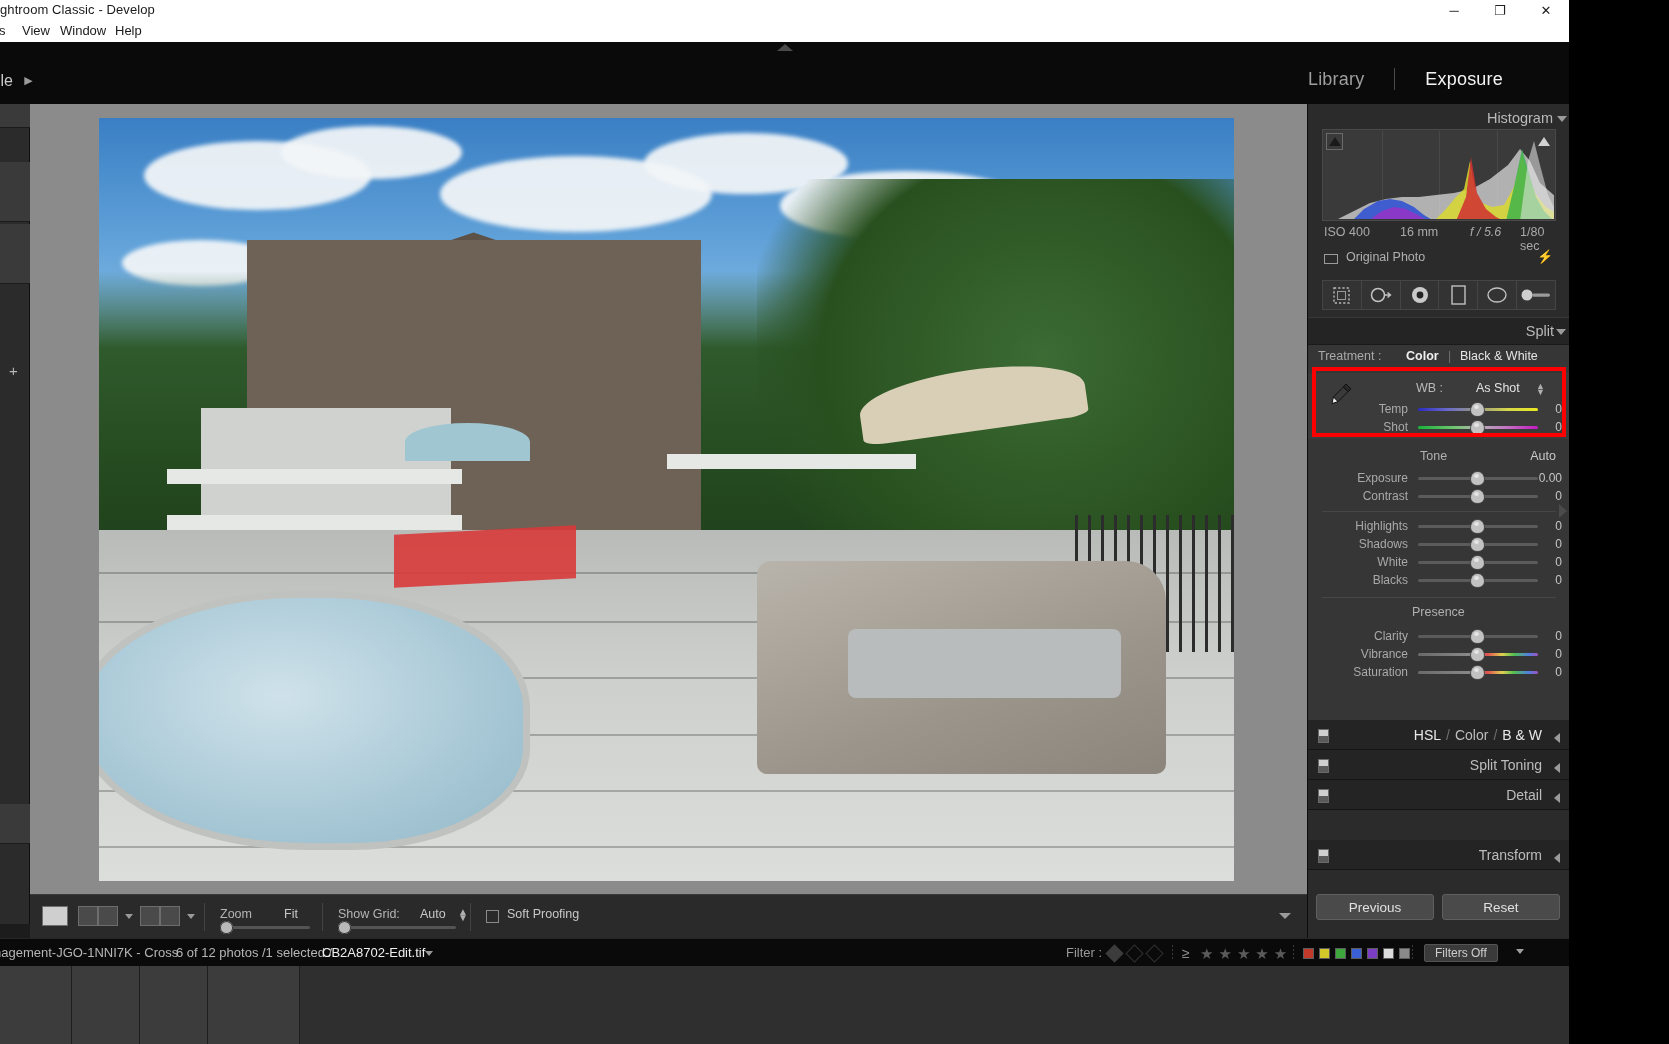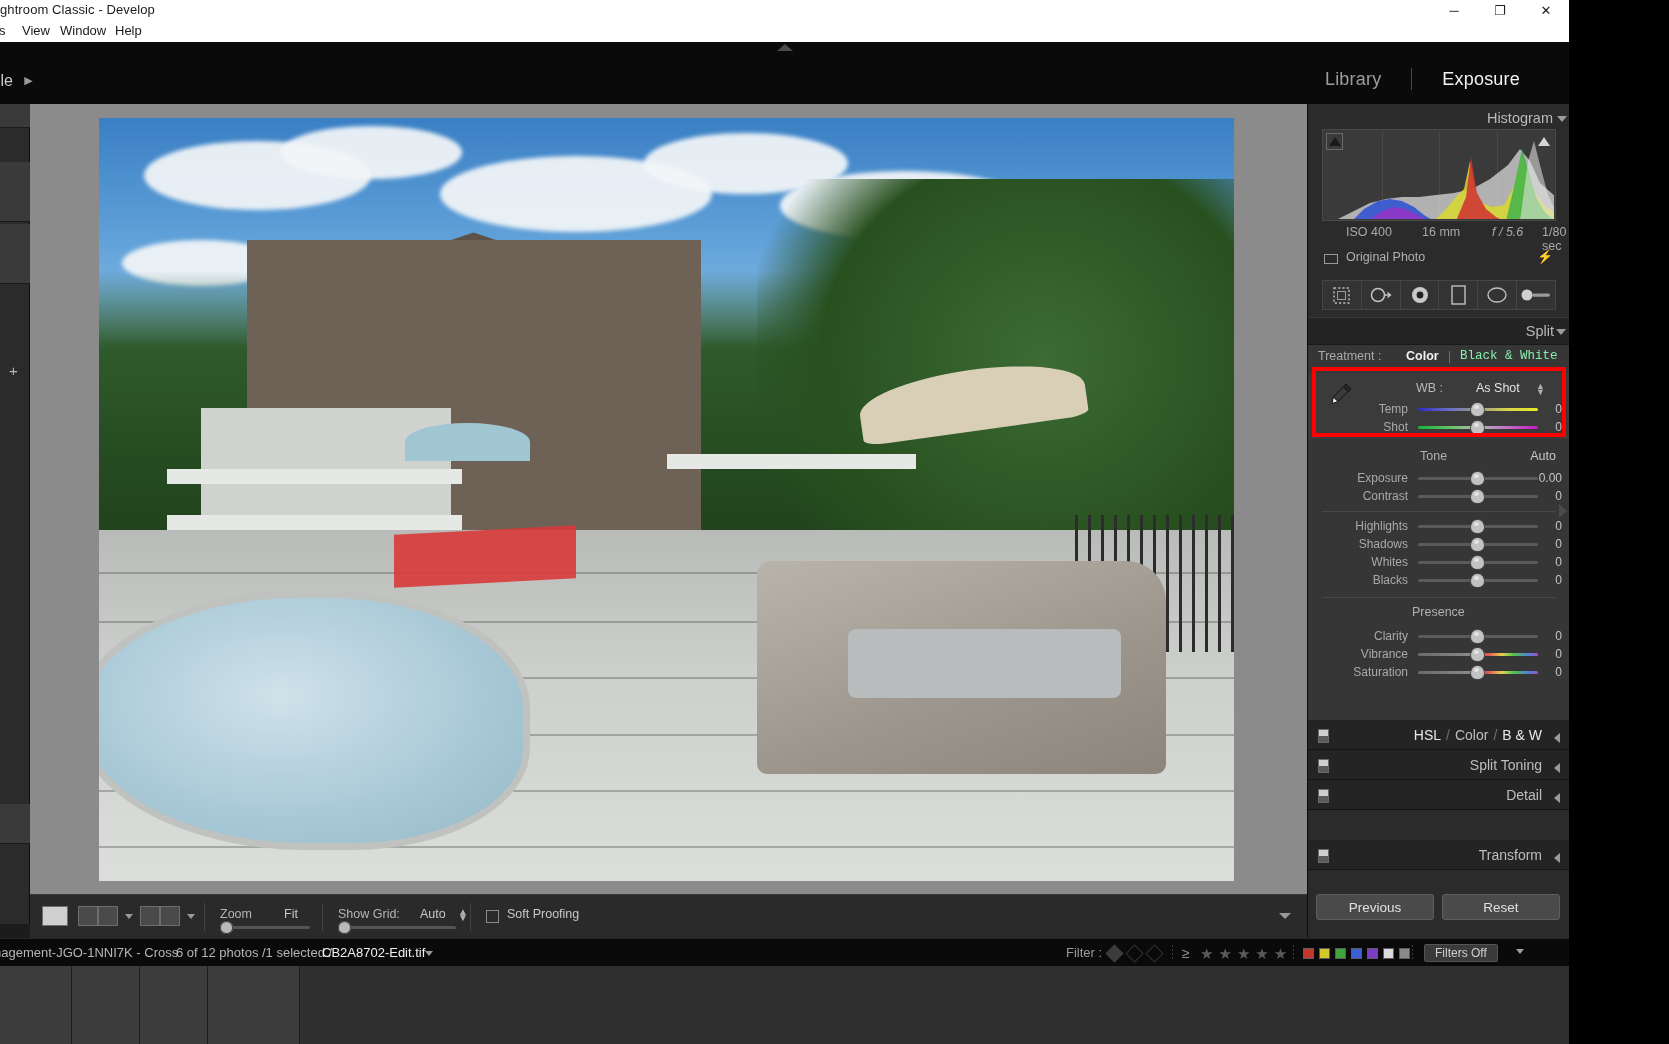--- a/index.html
+++ b/index.html
@@ -28,21 +28,21 @@
   .menubar { position:absolute; left:0; top:20px; width:1569px; height:22px; background:#fff; }
   .menubar .mi { position:absolute; top:3px; font-size:13px; color:#1a1a1a; }
 
   
   .topbar { position:absolute; left:0; top:42px; width:1569px; height:62px; background:#0a0a0a; }
   .topgrip { position:absolute; left:50%; top:2px; transform:translateX(-50%);
              width:0;height:0;border-left:8px solid transparent;border-right:8px solid transparent;
              border-bottom:7px solid #4b4b4b; }
   .identity { position:absolute; left:-52px; top:30px; font-size:16px; color:#c9c9c9; }
   .ident-arrow { display:inline-block; margin-left:7px; font-size:11px; color:#9a9a9a; vertical-align:2px;}
-  .modules { position:absolute; right:35px; top:26px; display:flex; align-items:center; gap:16px; }
+  .modules { position:absolute; right:52px; top:26px; display:flex; align-items:center; gap:16px; }
   .module { font-size:18px; color:#9e9e9e; padding:0 14px; letter-spacing:.2px; }
   .module.active { color:#f2f2f2; }
   .modsep { width:1px; height:22px; background:#4a4a4a; }
 
   
   .leftrail { position:absolute; left:0; top:104px; width:30px; height:820px; background:#2b2b2b;
               border-right:1px solid #0e0e0e; }
   .lr-cell { position:absolute; left:0; width:30px; background:#3a3a3a; border-bottom:1px solid #1a1a1a;}
   .lr-plus { position:absolute; left:9px; top:258px; font-size:15px; color:#b8b8b8; }
   .leftedge { position:absolute; left:0; top:104px; width:5px; height:820px; background:#151515;}
@@ -140,42 +140,42 @@
   .hist-canvas { position:absolute; inset:1px; background:#3a3a3a; overflow:hidden;}
   .hist-grid { position:absolute; top:0; bottom:0; width:1px; background:#484848; }
   .clip-l { position:absolute; left:3px; top:3px; width:17px; height:17px; border:1px solid #6a6a6a;
             display:flex; align-items:center; justify-content:center;}
   .clip-r { position:absolute; right:3px; top:3px; width:17px; height:17px;
             display:flex; align-items:center; justify-content:center;}
   .tri-up { width:0;height:0;border-left:6px solid transparent;border-right:6px solid transparent;
             border-bottom:9px solid #1a1a1a; }
   .tri-up.light { border-bottom-color:#d3d3d3; }
   .exifrow { position:absolute; left:14px; top:121px; width:234px; height:20px; }
-  .exif { position:absolute; font-size:12.5px; color:#a9a9a9;margin-left:22px; }
+  .exif { position:absolute; font-size:12.5px; color:#a9a9a9; }
   .exif.it { font-style:italic; }
   .origrow { position:absolute; left:14px; top:146px; width:234px; height:20px; }
   .orig-icon { position:absolute; left:2px; top:4px; width:14px; height:10px; border:1px solid #9a9a9a;}
   .orig-label { position:absolute; left:24px; top:0px; font-size:12.5px; color:#b0b0b0; }
   .bolt { position:absolute; right:2px; top:-1px; font-size:13px; color:#9a9a9a; }
 
   .toolstrip { position:absolute; left:14px; top:176px; width:234px; height:30px;
                background:#333; border:1px solid #454545; display:flex; align-items:center; }
   .toolbtn { flex:1; height:30px; display:flex; align-items:center; justify-content:center;
              border-right:1px solid #454545; }
   .toolbtn:last-child { border-right:none; }
 
   .basicbar { position:absolute; left:0; top:213px; width:262px; height:28px; background:#242424;
               border-top:1px solid #383838; border-bottom:1px solid #1a1a1a; }
   .panelbody { position:absolute; left:0; top:241px; width:262px; background:#363636; }
 
   .trow { position:absolute; left:0; top:0; width:262px; height:24px; }
   .tlabel { position:absolute; left:10px; top:4px; font-size:12.5px; color:#a9a9a9; }
   .tval { position:absolute; font-size:12.5px; }
   .tval.on { color:#f0f0f0; font-weight:bold; }
-  .tval.off { color:#86efac;font-family:Liberation Mono, monospace; }
+  .tval.off { color:#e5e5e5; }
   .tvsep { position:absolute; font-size:12px; color:#6e6e6e; }
 
   .wbblock { position:absolute; left:0; width:262px; background:#3b3b3b; }
   .redbox { position:absolute; border:4px solid #ff0000; pointer-events:none; }
   .eyedrop { position:absolute; left:20px; top:8px; width:26px; height:26px; }
 
   .wb-label { position:absolute; font-size:12.5px; color:#b8b8b8; }
   .wb-val { position:absolute; font-size:12.5px; color:#e2e2e2; }
   .wb-spin { position:absolute; font-size:9px; color:#b0b0b0; line-height:6px; }
 
@@ -510,21 +510,21 @@
         <div class="sl-knob" style="left:163px"></div>
         <div class="sl-num" style="left:222px;width:32px">0</div>
       </div>
       <div class="slider-row" style="top:190px">
         <div class="sl-name" style="left:14px;top:2px;width:86px">Shadows</div>
         <div class="sl-track" style="left:110px;width:120px"></div>
         <div class="sl-knob" style="left:163px"></div>
         <div class="sl-num" style="left:222px;width:32px">0</div>
       </div>
       <div class="slider-row" style="top:208px">
-        <div class="sl-name" style="left:14px;top:2px;width:86px">Whites</div>
+        <div class="sl-name" style="left:14px;top:2px;width:86px">White</div>
         <div class="sl-track" style="left:110px;width:120px"></div>
         <div class="sl-knob" style="left:163px"></div>
         <div class="sl-num" style="left:222px;width:32px">0</div>
       </div>
       <div class="slider-row" style="top:226px">
         <div class="sl-name" style="left:14px;top:2px;width:86px">Blacks</div>
         <div class="sl-track" style="left:110px;width:120px"></div>
         <div class="sl-knob" style="left:163px"></div>
         <div class="sl-num" style="left:222px;width:32px">0</div>
       </div>

